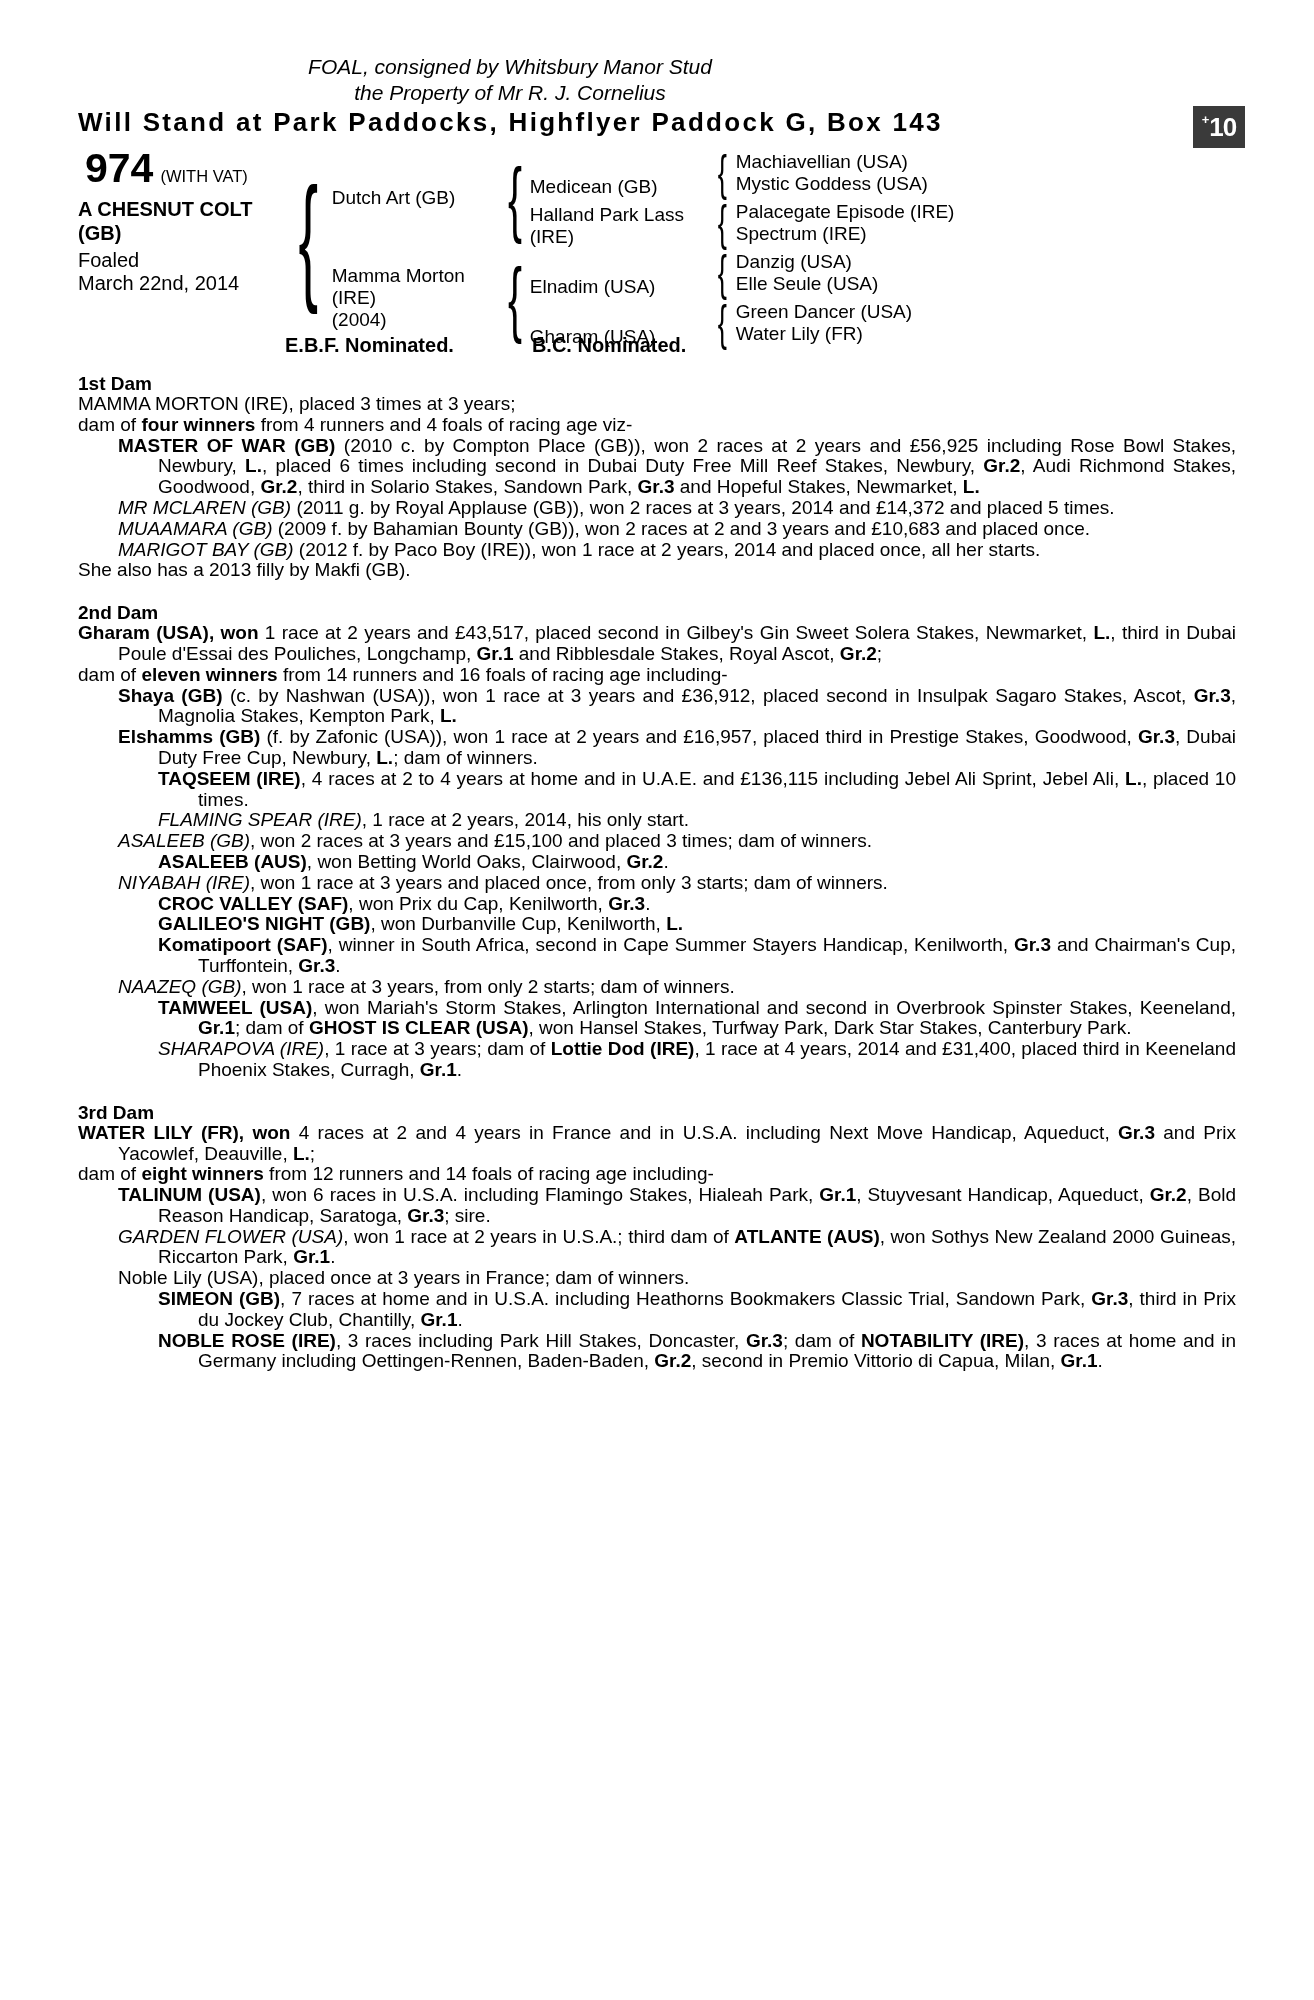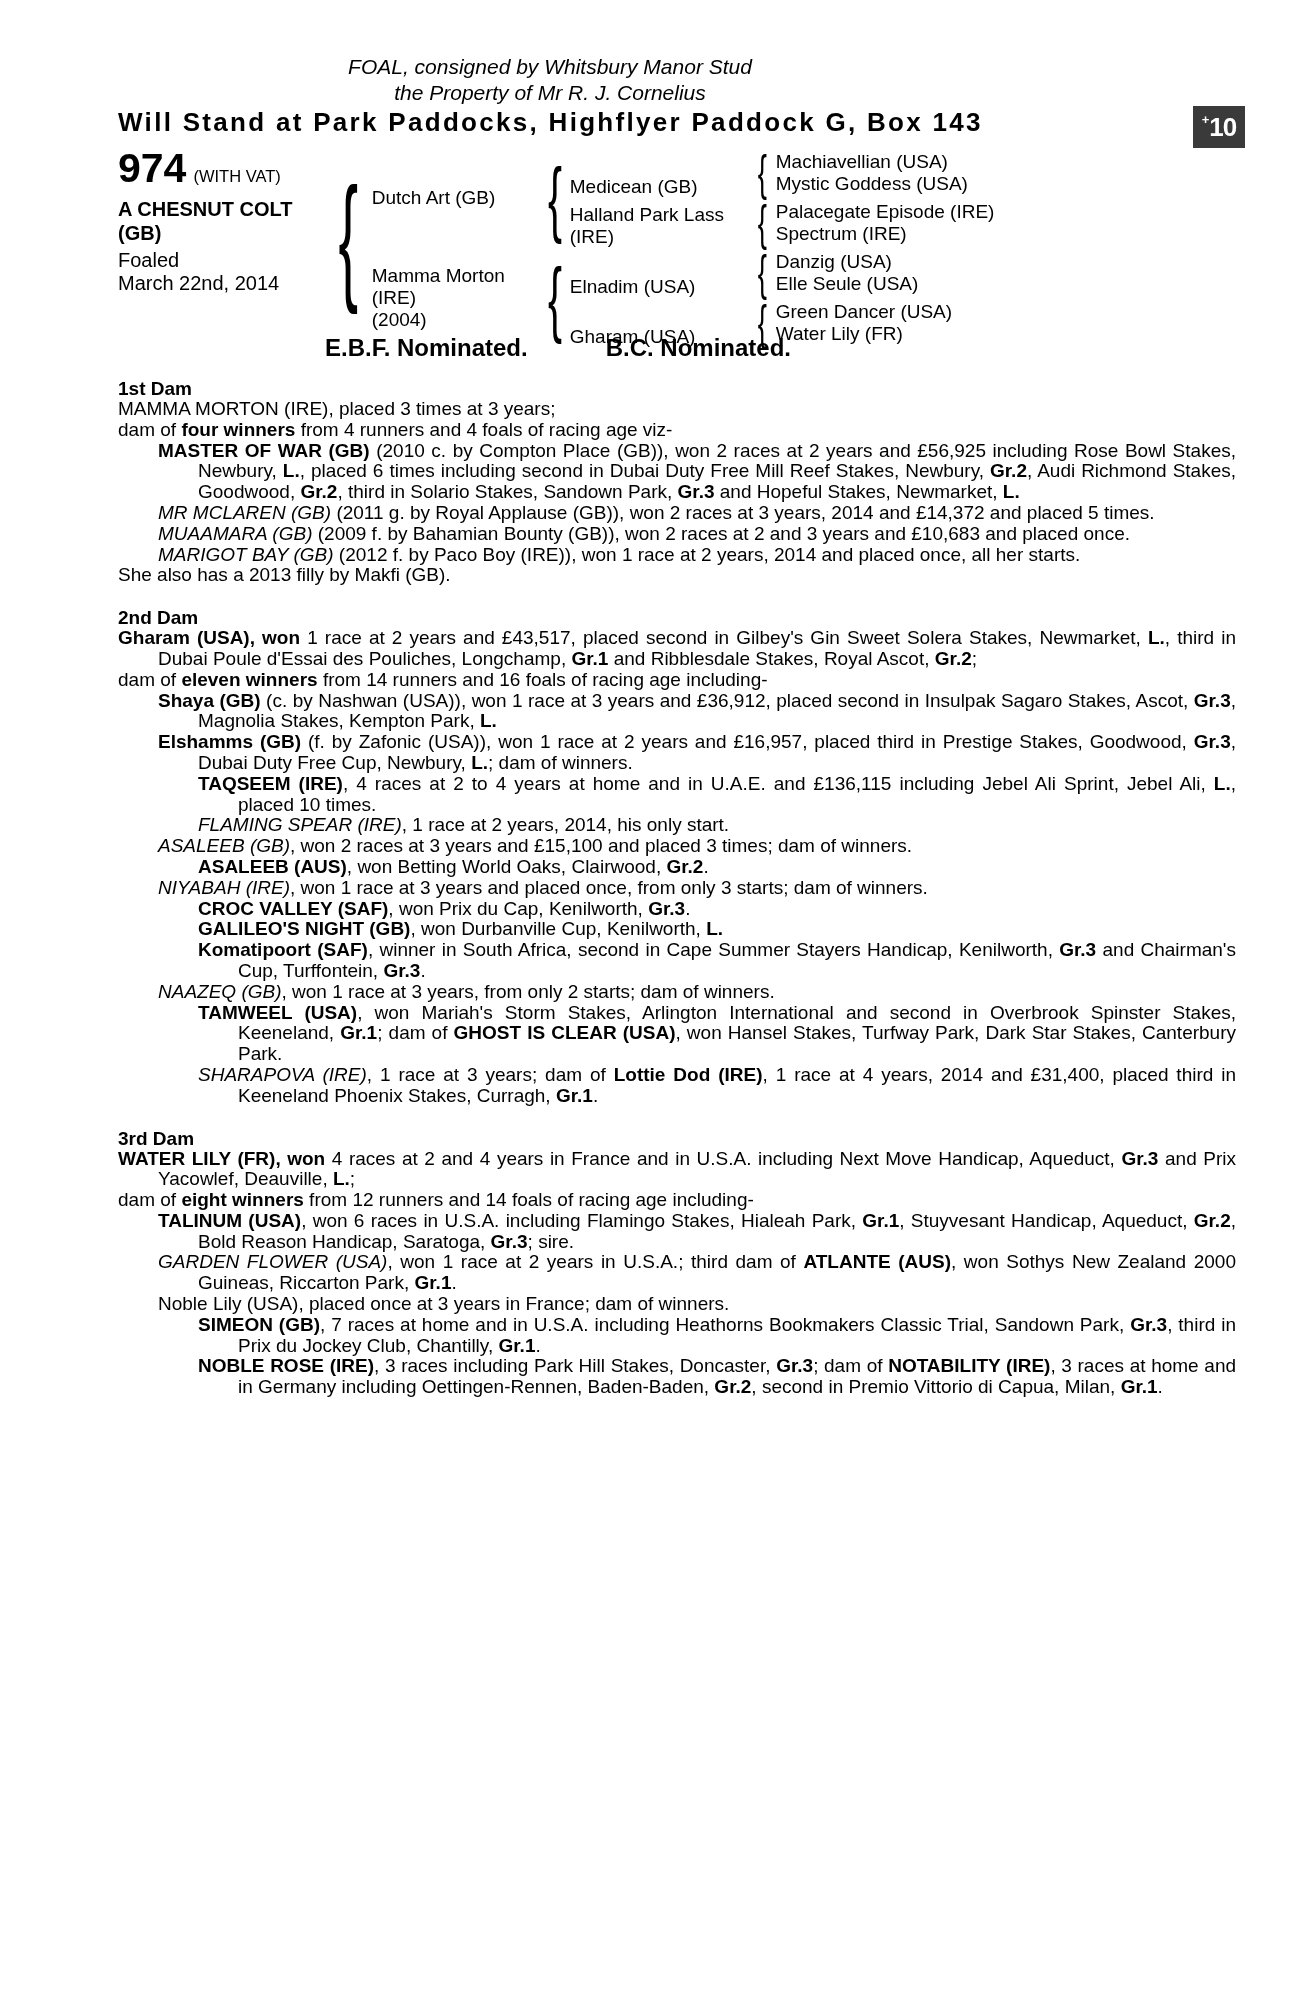--- a/index.html
+++ b/index.html
@@ -1,55 +1,55 @@
 <!DOCTYPE html>
 <html><head>
 <meta charset="utf-8">
 <style>
   * { box-sizing: border-box; }
   html, body { margin: 0; padding: 0; }
   body { width: 1314px; height: 2000px; background: #ffffff; color: #000;
          font-family: "Liberation Sans", sans-serif; overflow: hidden; }
-  .page { position: relative; width: 1314px; height: 2000px; padding: 54px 78px 0 118px; }
+  .page { position: relative; width: 1314px; height: 2000px; padding: 54px 78px 0 78px; }
 
   
   .hdr-center { width: 864px; text-align: center; }
   .hdr-italic { font-style: italic; font-size: 21px; line-height: 26px; }
   .stand-line { font-weight: bold; font-size: 26px; line-height: 27px; letter-spacing: 2.3px;
                 margin-top: 3px; white-space: nowrap; }
   .sale-logo { position: absolute; top: 106px; right: 69px; width: 52px; height: 42px;
                background: #3a3a3a; color: #fff; display: flex; align-items: center; justify-content: center; }
   .sale-logo .plus { font-size: 13px; font-weight: bold; transform: translateY(-8px); }
   .sale-logo .num { font-size: 26px; font-weight: bold; letter-spacing: -1px; }
 
   
   .lot-row { display: flex; margin-top: 12px; }
   .lot-info { flex: 0 0 207px; }
   .lot-num-line { display: flex; align-items: baseline; gap: 7px; }
-  .lot-number { font-size: 41px; font-weight: bold; line-height: 40px; }
+  .lot-number { font-size: 41px; font-weight: bold; line-height: 40px; margin-left: 7px; }
   .lot-vat { font-size: 16.5px; }
   .lot-name { font-weight: bold; font-size: 20px; line-height: 24px; margin-top: 9px; }
   .lot-foaled { font-size: 20px; line-height: 23px; margin-top: 4px; }
 
   .ped { flex: 1 1 auto; display: flex; height: 178px; font-size: 19px; }
   .brace { display: flex; align-items: center; justify-content: center; overflow: visible; }
   .brace > span { display: inline-block; font-weight: 400; line-height: 1; }
   .brace.big { flex: 0 0 26px; } .brace.big > span { font-size: 140px; transform: scaleX(.42); }
   .brace.med { flex: 0 0 30px; } .brace.med > span { font-size: 84px; transform: scaleX(.5); }
   .brace.sm  { flex: 0 0 26px; } .brace.sm  > span { font-size: 50px; transform: scaleX(.55); }
   .gen1 { flex: 1; display: flex; flex-direction: column; }
   .half { flex: 1; display: flex; }
   .g1name { flex: 0 0 168px; display: flex; flex-direction: column; justify-content: center; line-height: 22px; }
   .g2wrap { flex: 1; display: flex; flex-direction: column; }
   .quarter { flex: 1; display: flex; }
   .g2name { flex: 0 0 180px; display: flex; flex-direction: column; justify-content: flex-end; line-height: 22px; }
   .g3pair { flex: 1; display: flex; flex-direction: column; justify-content: center; line-height: 22px; }
 
   .noms { display: flex; gap: 78px; margin-left: 207px; margin-top: 8px;
-          font-weight: bold; font-size: 24px; }
+          font-weight: bold; font-size: 20px; }
 
   
   .body-text { margin-top: 16px; font-size: 19px; }
   .section + .section { margin-top: 21px; }
   .sec-head { font-weight: bold; font-size: 19px; line-height: 21px; margin: 0; }
   .para { margin: 0; line-height: 20.8px; text-align: justify; }
   .para .b { font-weight: bold; }
   .para .i { font-style: italic; }
   .ind0 { padding-left: 40px;  text-indent: -40px; }
   .ind1 { padding-left: 80px;  text-indent: -40px; }

